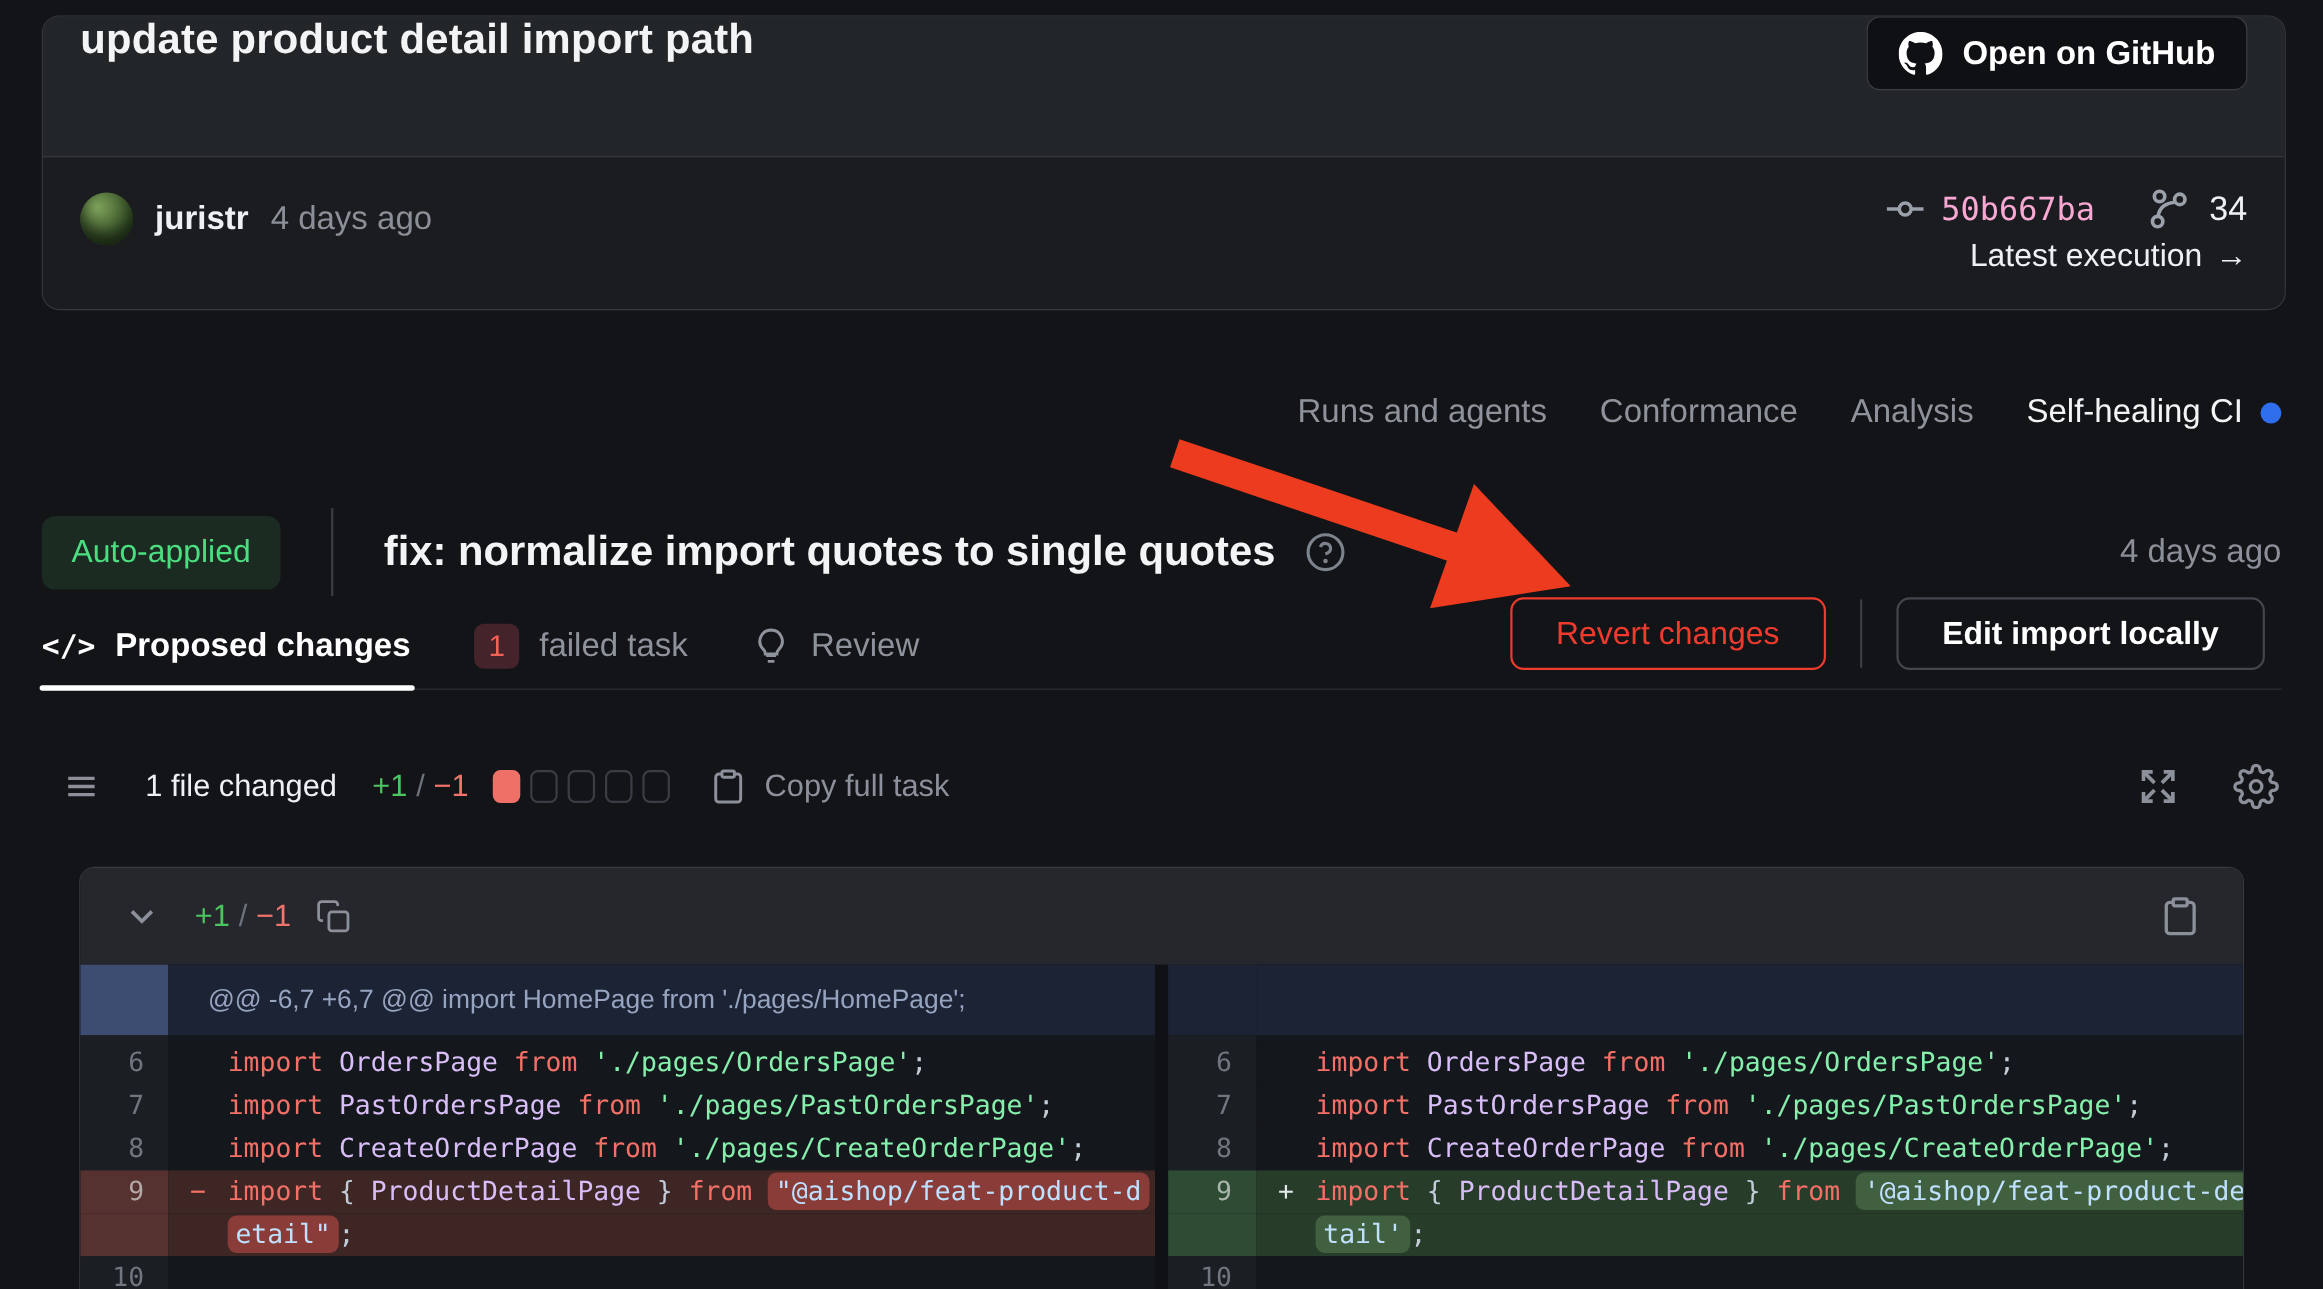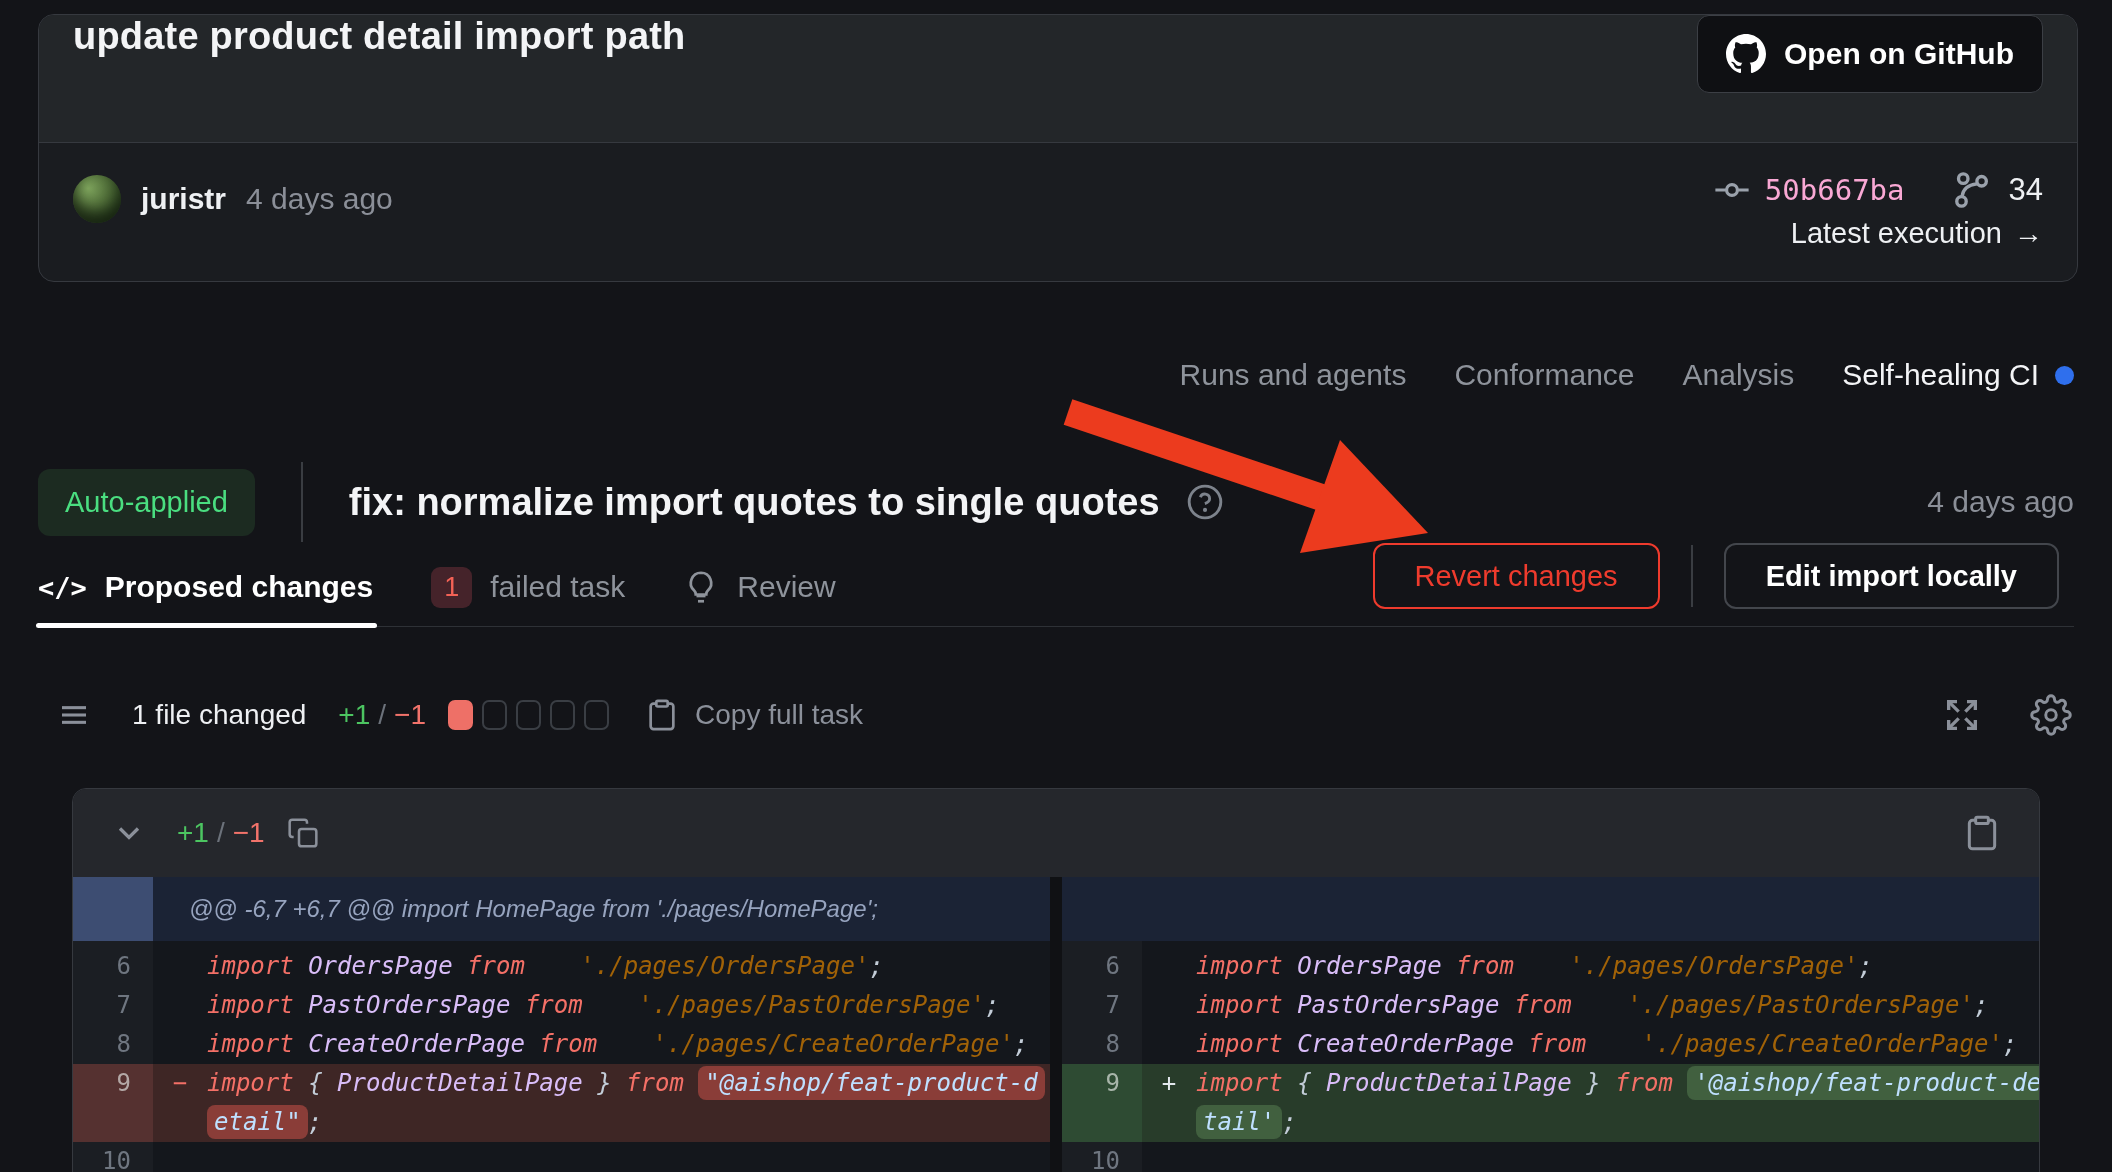--- a/index.html
+++ b/index.html
@@ -15,21 +15,21 @@
   .top-card {
     position:absolute; left:38px; top:14px; width:2040px; height:268px;
     border:1px solid #36393f; border-radius:16px; overflow:hidden; background:#1a1c20;
   }
   .top-card-header {
     height:128px; background:#232629; border-bottom:1px solid #36393f;
     display:flex; justify-content:space-between; padding:0 34px;
   }
   .page-title { font-size:38px; font-weight:700; color:#f3f4f6; letter-spacing:.2px; }
   .gh-btn {
-    display:flex; align-items:center; gap:18px; height:78px; padding:0 28px;
+    display:flex; align-items:center; gap:18px; height:67px; padding:0 28px;
     background:#0f1013; border:1px solid #3c3f45; border-radius:12px;
     color:#fff; font-size:30px; font-weight:700; cursor:pointer;
   }
   .top-card-meta {
     height:138px; display:flex; align-items:flex-start; justify-content:space-between;
     padding:26px 34px 0 34px;
   }
   .author { display:flex; align-items:center; gap:20px; margin-top:6px; }
   .avatar {
     width:48px; height:48px; border-radius:50%;
@@ -108,36 +108,36 @@
   .diff-body { display:flex; height:412px; }
   .pane { flex:1; min-width:0; background:linear-gradient(90deg, #1b1e23 80px, #14171c 80px); }
   .pane-divider { width:12px; background:#101114; }
 
   .d-row { display:flex; height:39px; }
   .d-hunk { height:64px; }
   .d-gutter {
     width:80px; flex:none; font-family:"DejaVu Sans Mono", monospace; font-size:24px;
     color:#6f7680; text-align:right; padding-right:22px; line-height:39px; background:#1b1e23;
   }
-  .d-content { flex:1; min-width:0; background:#14171c; line-height:39px; display:flex;font-style:italic; }
+  .d-content { flex:1; min-width:0; background:#14171c; line-height:39px; display:flex; }
   .d-hunk .d-gutter { background:#1b2335; line-height:64px; }
   .hunk-accent { background:#3d4d72 !important; }
   .hunk-content { background:#1b2335 !important; color:#97a4bf; font-size:24px; line-height:64px; padding-left:36px; white-space:pre; display:block; }
   .d-marker { width:54px; flex:none; text-align:center; font-family:"DejaVu Sans Mono", monospace; font-size:24px; color:#c3cdd8; }
   .d-code { white-space:pre; font-family:"DejaVu Sans Mono", monospace; font-size:24px; }
   .d-body { padding-top:6px; }
   .d-del .d-gutter { background:#553130; color:#b3a8a6; }
   .d-del .d-content { background:#3e2625; }
   .d-del .d-marker { color:#f47067; }
   .d-add .d-gutter { background:#2e4b33; color:#a8b5aa; }
   .d-add .d-content { background:#283c2a; }
   .d-add .d-marker { color:#e3e8ed; }
   .tk-kw { color:#f47067; }
   .tk-id { color:#d9bdf8; }
-  .tk-str { color:#a16207;margin-left:41px; }
+  .tk-str { color:#86efac; }
   .tk-pl, .tk-pun { color:#c3cdd8; }
   .tk-strh { color:#bfe0ff; border-radius:8px; padding:3px 7px; }
   .d-del .tk-strh { background:#8a3d38; }
   .d-add .tk-strh { background:#41603f; }
 
   .arrow-overlay { position:absolute; left:0; top:0; pointer-events:none; }
 </style>
 </head>
 <body>
 

